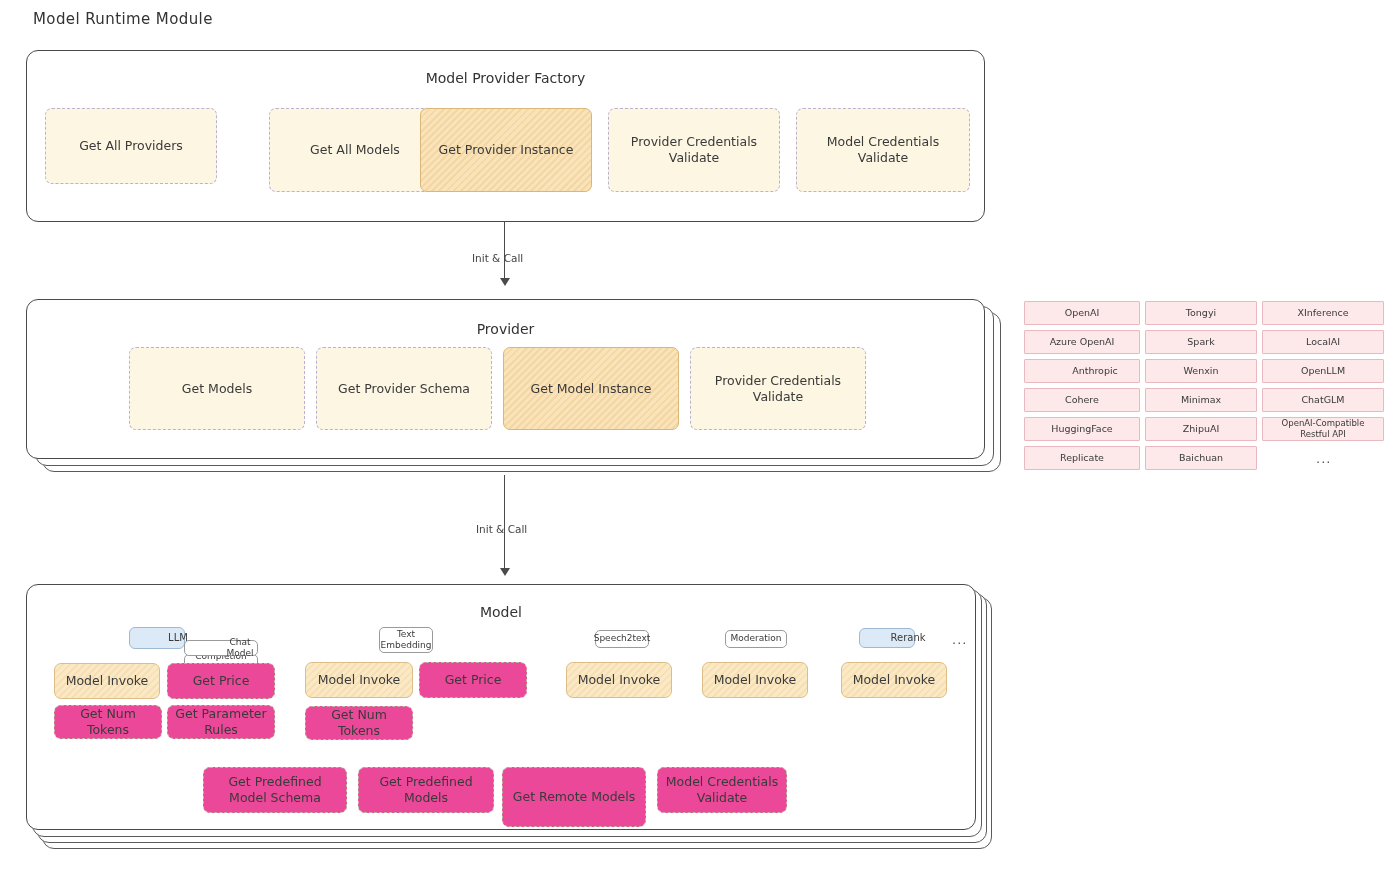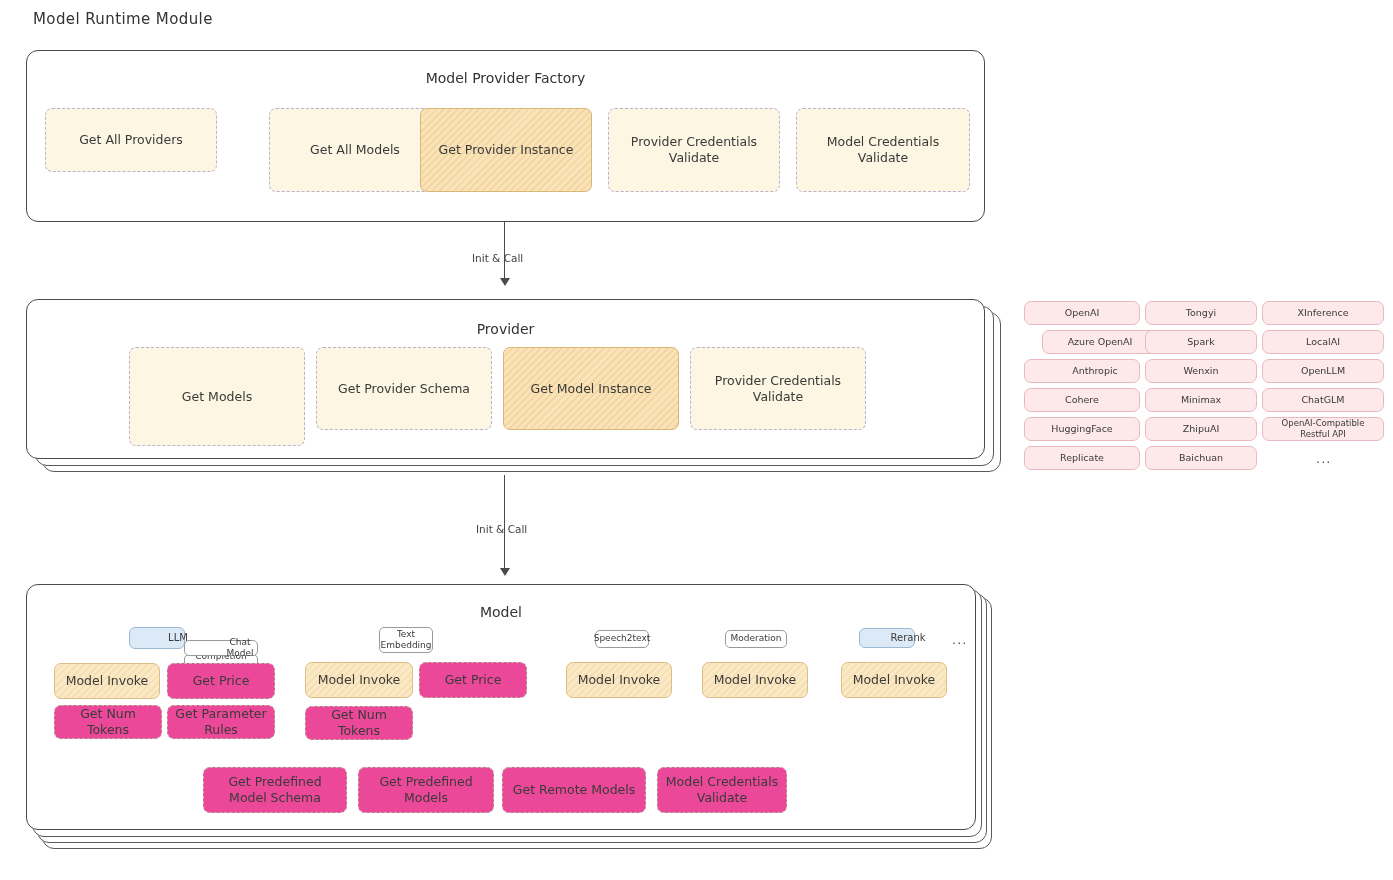--- a/index.html
+++ b/index.html
@@ -88,21 +88,21 @@
   .n-white {
     background: #ffffff;
     border: 1.2px solid #9a9a9a;
     font-size: 9px;
     border-radius: 5px;
   }
   .n-pink {
     background: #fde8ea;
     border: 1.3px solid #eab9c0;
     font-size: 9.5px;
-    border-radius: 7px;
+    border-radius: 1px;
   }
 
   
   .arrow-line {
     position: absolute;
     width: 1.4px;
     background: #4a4a4a;
   }
   .arrow-head {
     position: absolute;
@@ -125,43 +125,43 @@
   }
 </style>
 </head>
 <body>
 
 <div class="page-title">Model Runtime Module</div>
 
 <div class="panel" style="left:26px; top:50px; width:959px; height:172px;"></div>
 <div class="panel-title" style="left:26px; top:70px; width:959px;">Model Provider Factory</div>
 
-<div class="node n-cream" style="left:45px; top:108px; width:172px; height:64px;text-align:center;">Get All Providers</div>
+<div class="node n-cream" style="left:45px; top:108px; width:172px; height:76px;text-align:center;">Get All Providers</div>
 <div class="node n-cream" style="left:233px; top:108px; width:172px; height:84px;margin-left:36px;">Get All Models</div>
 <div class="node n-amber" style="left:420px; top:108px; width:172px; height:84px;">Get Provider Instance</div>
 <div class="node n-cream" style="left:608px; top:108px; width:172px; height:84px;">Provider Credentials Validate</div>
 <div class="node n-cream" style="left:796px; top:108px; width:174px; height:84px;">Model Credentials Validate</div>
 
 <div class="arrow-line" style="left:504px; top:222px; height:58px;"></div>
 <div class="arrow-head" style="left:500px; top:278px;"></div>
 <div class="arrow-label" style="left:472px; top:252px;">Init &amp; Call</div>
 
 <div class="stack-shadow" style="left:42px; top:312px; width:959px; height:160px;"></div>
 <div class="stack-shadow" style="left:35px; top:306px; width:959px; height:160px;"></div>
 <div class="panel" style="left:26px; top:299px; width:959px; height:160px;"></div>
 <div class="panel-title" style="left:26px; top:321px; width:959px;">Provider</div>
 
-<div class="node n-cream" style="left:129px; top:347px; width:176px; height:99px;">Get Models</div>
+<div class="node n-cream" style="left:129px; top:347px; width:176px; height:83px;">Get Models</div>
 <div class="node n-cream" style="left:316px; top:347px; width:176px; height:83px;">Get Provider Schema</div>
 <div class="node n-amber" style="left:503px; top:347px; width:176px; height:83px;">Get Model Instance</div>
 <div class="node n-cream" style="left:690px; top:347px; width:176px; height:83px;">Provider Credentials Validate</div>
 
 <div style="position:absolute; left:1024px; top:301px; width:360px; height:180px;">
   <div class="node n-pink" style="left:0px; top:0px; width:116px; height:24px;">OpenAI</div>
-  <div class="node n-pink" style="left:0px; top:29px; width:116px; height:24px;margin-left:18px;">Azure OpenAI</div>
+  <div class="node n-pink" style="left:0px; top:29px; width:116px; height:24px;">Azure OpenAI</div>
   <div class="node n-pink" style="left:0px; top:58px; width:116px; height:24px;padding-left:32px;">Anthropic</div>
   <div class="node n-pink" style="left:0px; top:87px; width:116px; height:24px;">Cohere</div>
   <div class="node n-pink" style="left:0px; top:116px; width:116px; height:24px;">HuggingFace</div>
   <div class="node n-pink" style="left:0px; top:145px; width:116px; height:24px;">Replicate</div>
 
   <div class="node n-pink" style="left:121px; top:0px; width:112px; height:24px;">Tongyi</div>
   <div class="node n-pink" style="left:121px; top:29px; width:112px; height:24px;">Spark</div>
   <div class="node n-pink" style="left:121px; top:58px; width:112px; height:24px;">Wenxin</div>
   <div class="node n-pink" style="left:121px; top:87px; width:112px; height:24px;">Minimax</div>
   <div class="node n-pink" style="left:121px; top:116px; width:112px; height:24px;">ZhipuAI</div>
@@ -204,14 +204,14 @@
 <div class="node n-cream-solid" style="left:305px; top:706px; width:108px; height:34px;">Get Num Tokens</div>
 
 <div class="node n-amber-light" style="left:566px; top:662px; width:106px; height:36px;">Model Invoke</div>
 
 <div class="node n-amber-light" style="left:702px; top:662px; width:106px; height:36px;">Model Invoke</div>
 
 <div class="node n-amber-light" style="left:841px; top:662px; width:106px; height:36px;">Model Invoke</div>
 
 <div class="node n-cream-solid" style="left:203px; top:767px; width:144px; height:46px;">Get Predefined Model Schema</div>
 <div class="node n-cream-solid" style="left:358px; top:767px; width:136px; height:46px;">Get Predefined Models</div>
-<div class="node n-cream-solid" style="left:502px; top:767px; width:144px; height:46px;">Get Remote Models</div>
+<div class="node n-cream-solid" style="left:502px; top:767px; width:144px; height:60px;">Get Remote Models</div>
 <div class="node n-cream-solid" style="left:657px; top:767px; width:130px; height:46px;">Model Credentials Validate</div>
 
 </body></html>

